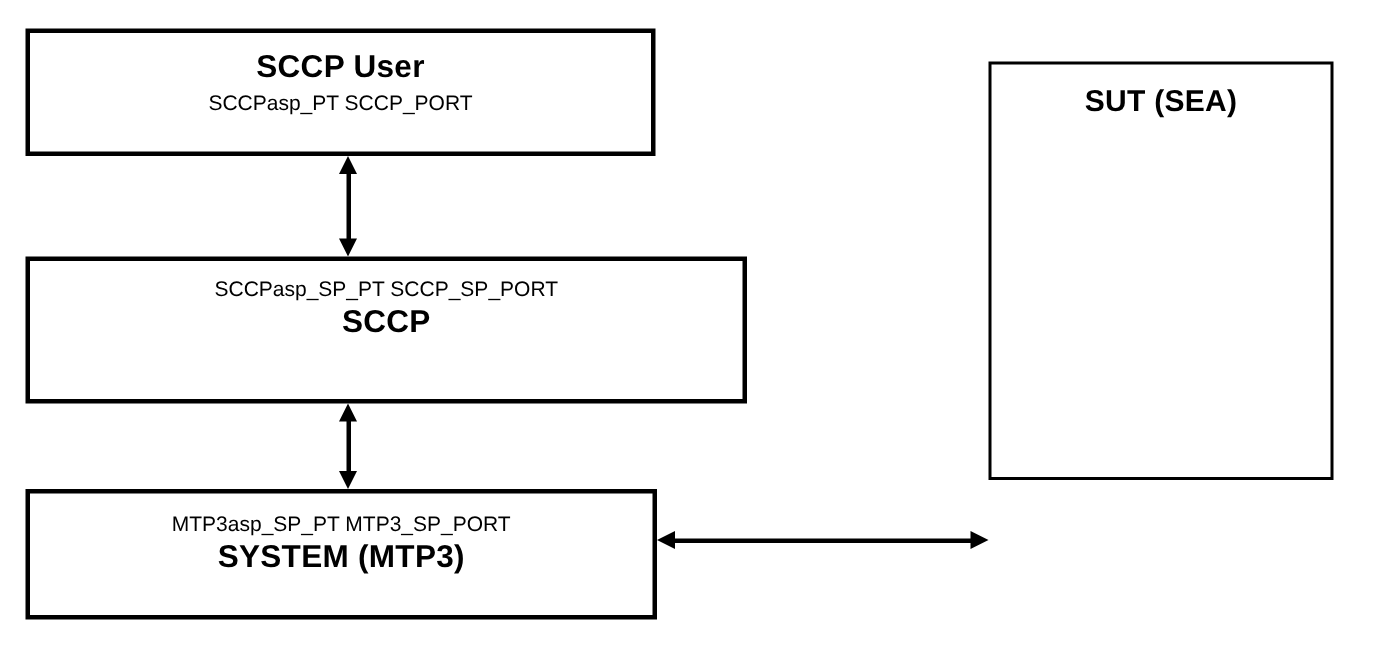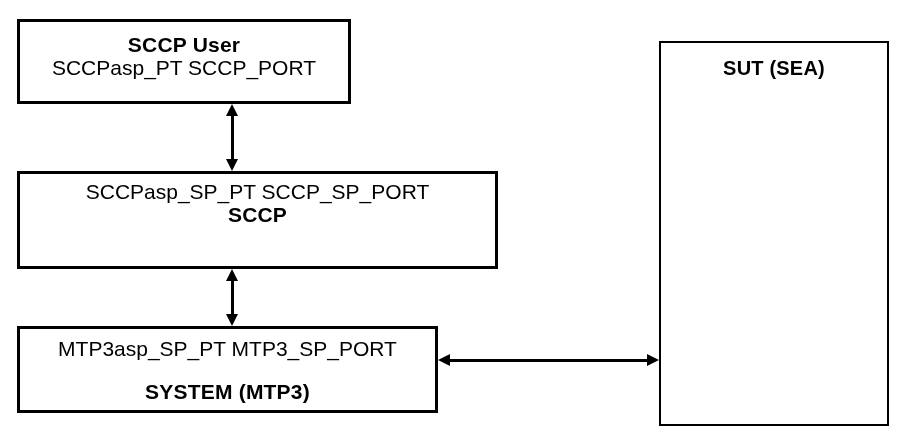--- a/index.html
+++ b/index.html
@@ -33,42 +33,41 @@
     font-size: 21px;
     line-height: 26px;
     letter-spacing: 0.2px;
     white-space: nowrap;
   }
   .title.small {
     font-size: 20px;
   }
   .ports {
     font-weight: normal;
-    font-size: 21px;
+    font-size: 14px;
     line-height: 20px;
     white-space: nowrap;
   }
 
   
   #box-sccp-user {
-    left: 17px;  top: 19px;  width: 334px; height: 85px;
+    left: 17px;  top: 19px;  width: 420px; height: 85px;
     padding-top: 10px;
     text-align: center;
   }
   #box-sccp {
     left: 17px;  top: 171px; width: 481px; height: 98px;
     padding-top: 8px;
   }
   #box-system {
     left: 17px;  top: 326px; width: 421px; height: 87px;
     padding-top: 10px;
-    gap: 20px;
   }
   #box-sut {
-    left: 659px; top: 41px;  width: 230px; height: 385px;
+    left: 659px; top: 41px;  width: 230px; height: 279px;
     padding-top: 12px;
   }
 
   
   .v-arrow {
     position: absolute;
     left: 229px;
     width: 7px;
     background: transparent;
   }

